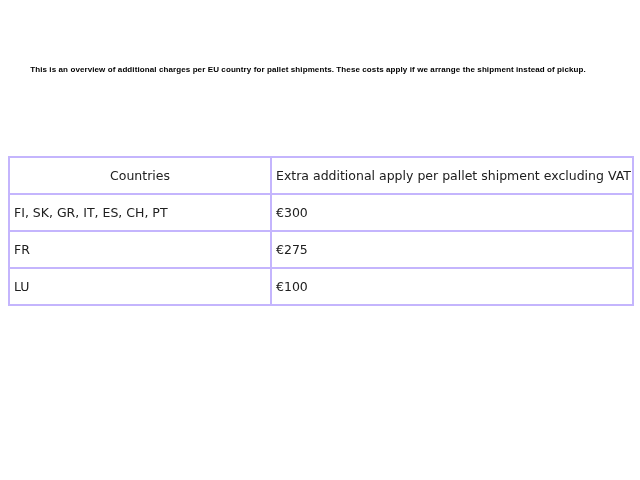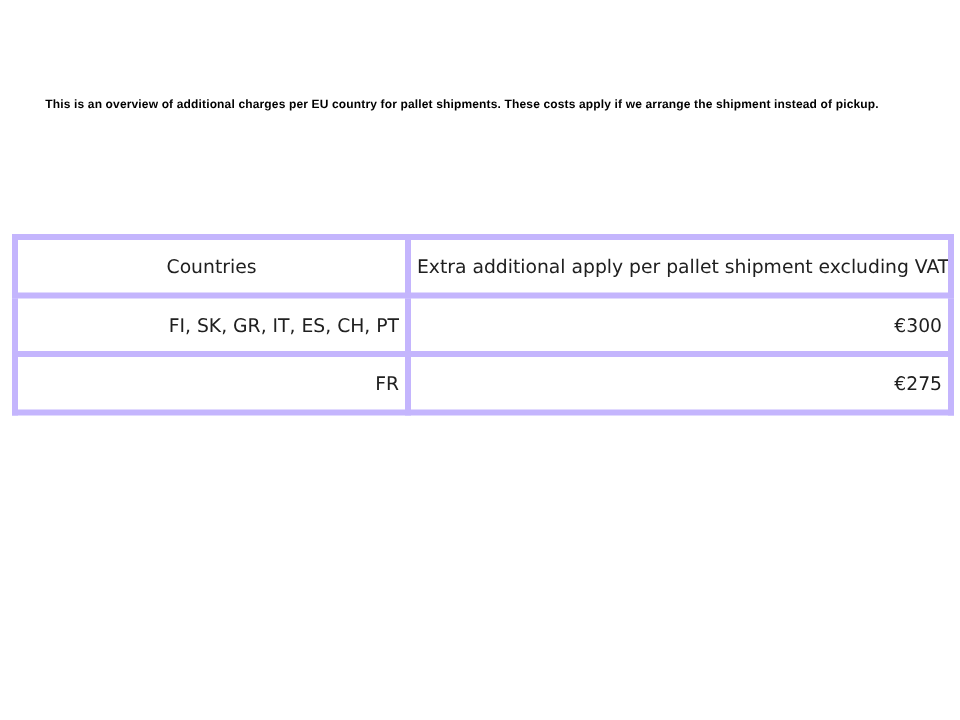--- a/index.html
+++ b/index.html
@@ -33,44 +33,44 @@
     top: 156px;
     width: 624px;
     border-collapse: collapse;
     table-layout: fixed;
     font-family: "DejaVu Sans", sans-serif;
     font-size: 12.5px;
     color: #202020;
   }
   table.charges th,
   table.charges td {
-    border: 4px solid #c4b5fd;
+    border: 2px solid #c4b5fd;
     height: 27px;
     padding: 4px;
     vertical-align: middle;
     font-weight: normal;
     white-space: nowrap;
     overflow: hidden;
     margin-left: 31px;
   }
   col.c1 { width: 262px; }
   col.c2 { width: 362px; }
   th.countries-header {
     text-align: center;
   }
   th.cost-header {
     text-align: left;
     padding-left: 7px;
   }
   td.countries-cell {
-    text-align: right;
+    text-align: left;
     padding-left: 24px;
   }
   td.cost-cell {
-    text-align: right;
+    text-align: left;
     padding-left: 36px;
   }
 </style>
 </head>
 <body>
 
 <div class="caption">This is an overview of additional charges per EU country for pallet shipments. These costs apply if we arrange the shipment instead of pickup.</div>
 
 <table class="charges">
   <colgroup>
@@ -85,14 +85,18 @@
   </thead>
   <tbody>
     <tr>
       <td class="countries-cell">FI, SK, GR, IT, ES, CH, PT</td>
       <td class="cost-cell">€300</td>
     </tr>
     <tr>
       <td class="countries-cell">FR</td>
       <td class="cost-cell">€275</td>
     </tr>
+    <tr>
+      <td class="countries-cell">LU</td>
+      <td class="cost-cell">€100</td>
+    </tr>
   </tbody>
 </table>
 
 </body></html>

